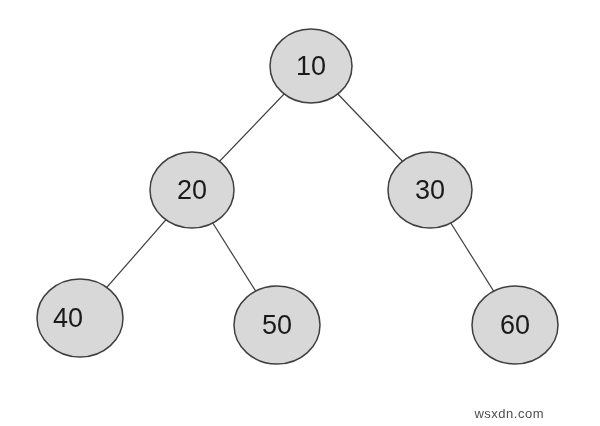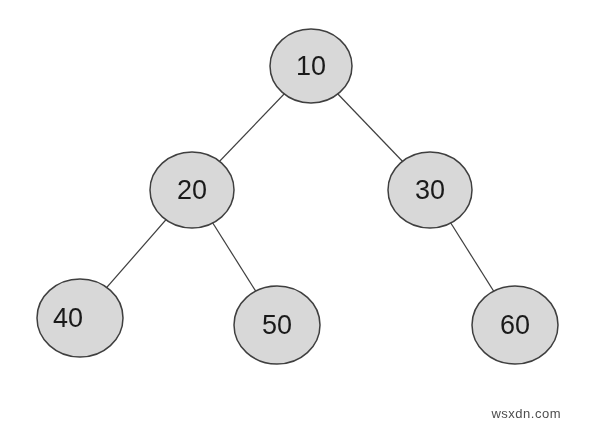--- a/index.html
+++ b/index.html
@@ -20,21 +20,21 @@
     left: 0;
     top: 0;
   }
   .node-label {
     font-family: "Liberation Sans", sans-serif;
     font-size: 27px;
     font-weight: 400;
   }
   .watermark {
     position: absolute;
-    right: 7px;
+    right: 24px;
     bottom: 5px;
     font-size: 13px;
     letter-spacing: 0.5px;
     font-family: "Liberation Sans", sans-serif;
   }
 </style>
 </head>
 <body>
 
 <div class="canvas" style="background: rgb(255, 255, 255);">

